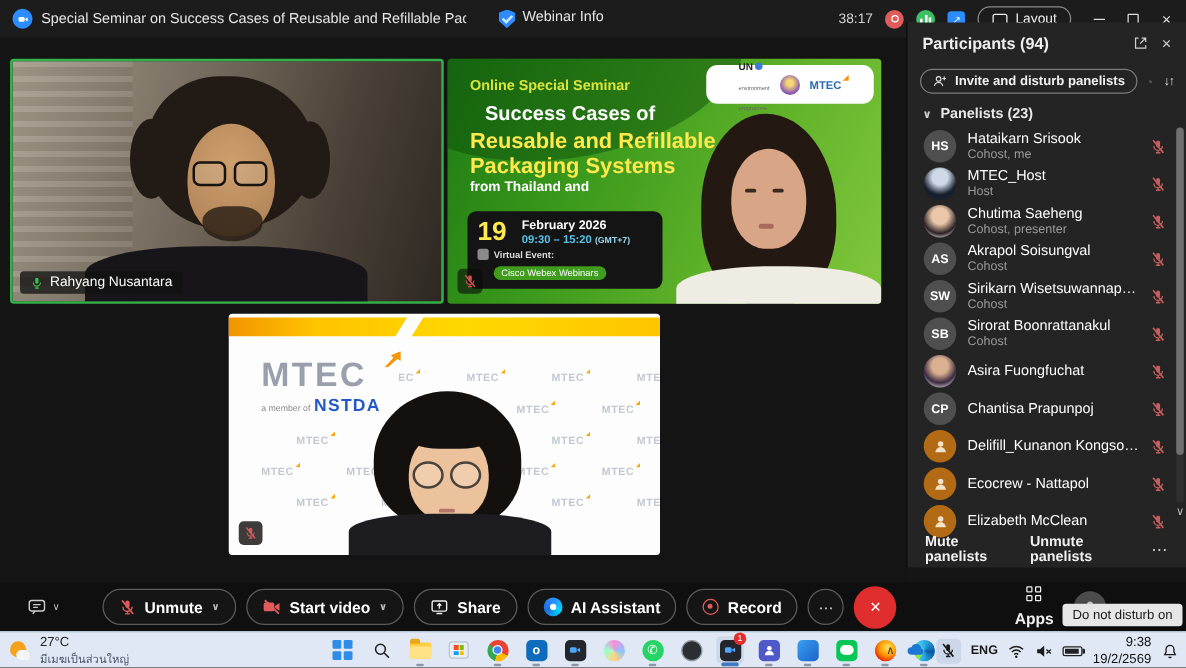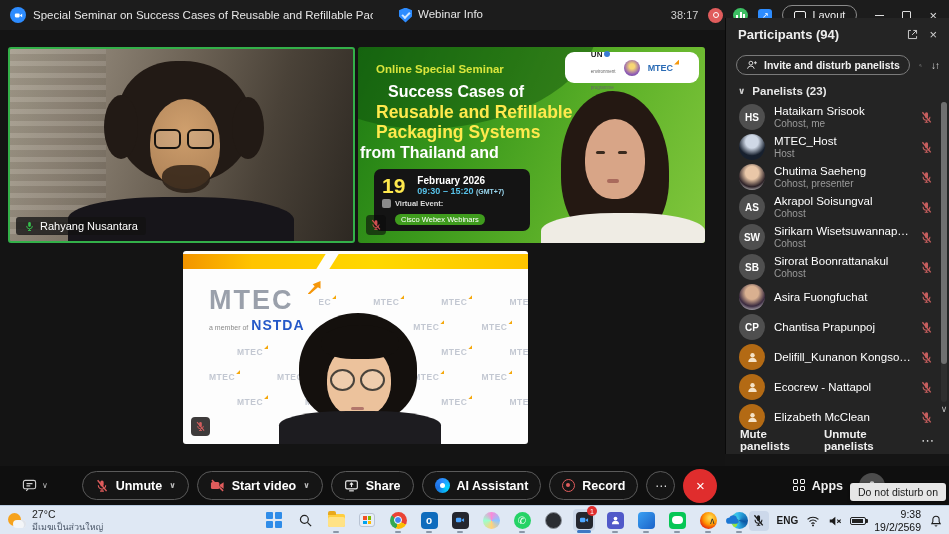--- a/index.html
+++ b/index.html
@@ -52,21 +52,21 @@
   .name-chip { position:absolute; left:6px; bottom:6px; display:flex; align-items:center; gap:5px;
     background:rgba(18,18,18,.78); border-radius:3px; padding:3px 8px; color:#fff; font-size:11px; }
 
   #tile2 { left:358px; top:17px; width:347px; height:196px;
     background:linear-gradient(115deg,#1d7a13 0%,#3c9a1c 35%,#62b42b 68%,#82c73d 100%); }
   #tile2 .swoosh-dk { position:absolute; left:-60px; top:-90px; width:300px; height:170px; background:rgba(12,74,10,.45); border-radius:50%; transform:rotate(-8deg); }
   .ban-pre { position:absolute; left:18px; top:16px; color:#d9e53c; font-size:11.5px; font-weight:bold; }
   .ban-l1 { position:absolute; left:30px; top:36px; color:#fff; font-size:16px; font-weight:bold; }
   .ban-l2 { position:absolute; left:18px; top:55px; color:#ffe94d; font-size:17.5px; font-weight:bold; }
   .ban-l3 { position:absolute; left:18px; top:75px; color:#ffe94d; font-size:17.5px; font-weight:bold; }
-  .ban-sub { position:absolute; left:2px; top:97px; color:#fff; font-size:16px; font-weight:bold; }
+  .ban-sub { position:absolute; left:18px; top:97px; color:#fff; font-size:11px; font-weight:bold; }
   .datebox { position:absolute; left:16px; top:122px; width:156px; height:62px; background:#141414; border-radius:7px; padding:6px 8px; }
   .datebox .row1 { display:flex; gap:12px; align-items:flex-start; }
   .d-day { color:#ffe94d; font-size:21px; font-weight:bold; line-height:1; }
   .d-month { color:#fff; font-size:10px; font-weight:bold; }
   .d-time { color:#57c1e8; font-size:9px; font-weight:bold; }
   .d-tz { color:#9ad7ef; font-size:7px; }
   .d-venue { display:flex; align-items:center; gap:4px; margin-top:3px; }
   .d-venue .sq { width:9px; height:9px; background:#8a8a8a; border-radius:2px; }
   .d-venue-label { color:#ddd; font-size:7.5px; font-weight:bold; }
   .d-chip { margin-top:2px; margin-left:13px; display:inline-block; background:#3f9c1d; color:#fff; font-size:7.5px; border-radius:6px; padding:1px 6px; }
@@ -153,21 +153,21 @@
   .red-ic { color:#e05c5c; }
   .white-ic { color:#f0f0f0; }
   .ai-orb { width:15px; height:15px; border-radius:50%; background:conic-gradient(#2d8cff,#00d4ff,#1b6fe0,#2d8cff); position:relative; }
   .ai-orb::after { content:""; position:absolute; left:5px; top:5px; width:5px; height:5px; background:#fff; border-radius:50%; }
   .rec-ring { width:13px; height:13px; border:1.6px solid #e05c5c; border-radius:50%; position:relative; }
   .rec-ring::after { content:""; position:absolute; left:2.6px; top:2.6px; width:4.6px; height:4.6px; background:#e05c5c; border-radius:50%; }
   .raise-extra { border-left:1px solid #5a5a5a; margin-left:3px; padding-left:9px; color:#f0f0f0; font-size:13px; }
   .circle-btn { width:29px; height:29px; border:1px solid #5a5a5a; border-radius:50%; color:#ddd; display:flex; align-items:center; justify-content:center; font-size:12px; background:#151515; }
   .leave-btn { width:34px; height:34px; border-radius:50%; background:#e02d2d; color:#fff; display:flex; align-items:center; justify-content:center; font-size:15px; }
   .tb-right2 { position:absolute; right:64px; top:0; height:39px; display:flex; align-items:center; gap:16px; }
-  .apps-btn { display:flex; align-items:center; gap:6px; color:#f0f0f0; font-size:12.5px; font-weight:bold; }
+  .apps-btn { display:flex; align-items:center; gap:6px; color:#f0f0f0; font-size:12.5px; font-weight:bold;flex-direction:column; }
   .apps-glyph { width:13px; height:13px; display:grid; grid-template-columns:5px 5px; grid-template-rows:5px 5px; gap:2px; }
   .apps-glyph i { border:1.2px solid #f0f0f0; border-radius:1px; }
   .me-avatar { width:26px; height:26px; border-radius:50%; background:#4c4c4c; display:flex; align-items:center; justify-content:center; color:#cfcfcf; }
   .tooltip { position:absolute; right:3px; top:17px; background:#e6e6e6; color:#1a1a1a; font-size:10.5px; padding:3px 8px; border-radius:3px;
     box-shadow:0 1px 3px rgba(0,0,0,.5); z-index:60; white-space:nowrap; }
 
   
   #taskbar { position:absolute; left:0; top:505px; width:949px; height:29px; background:#dfe8f4; border-top:1px solid #b9cbe0; }
   .weather { position:absolute; left:8px; top:2px; display:flex; align-items:center; gap:6px; }
   .wx-ic { width:18px; height:18px; position:relative; }

